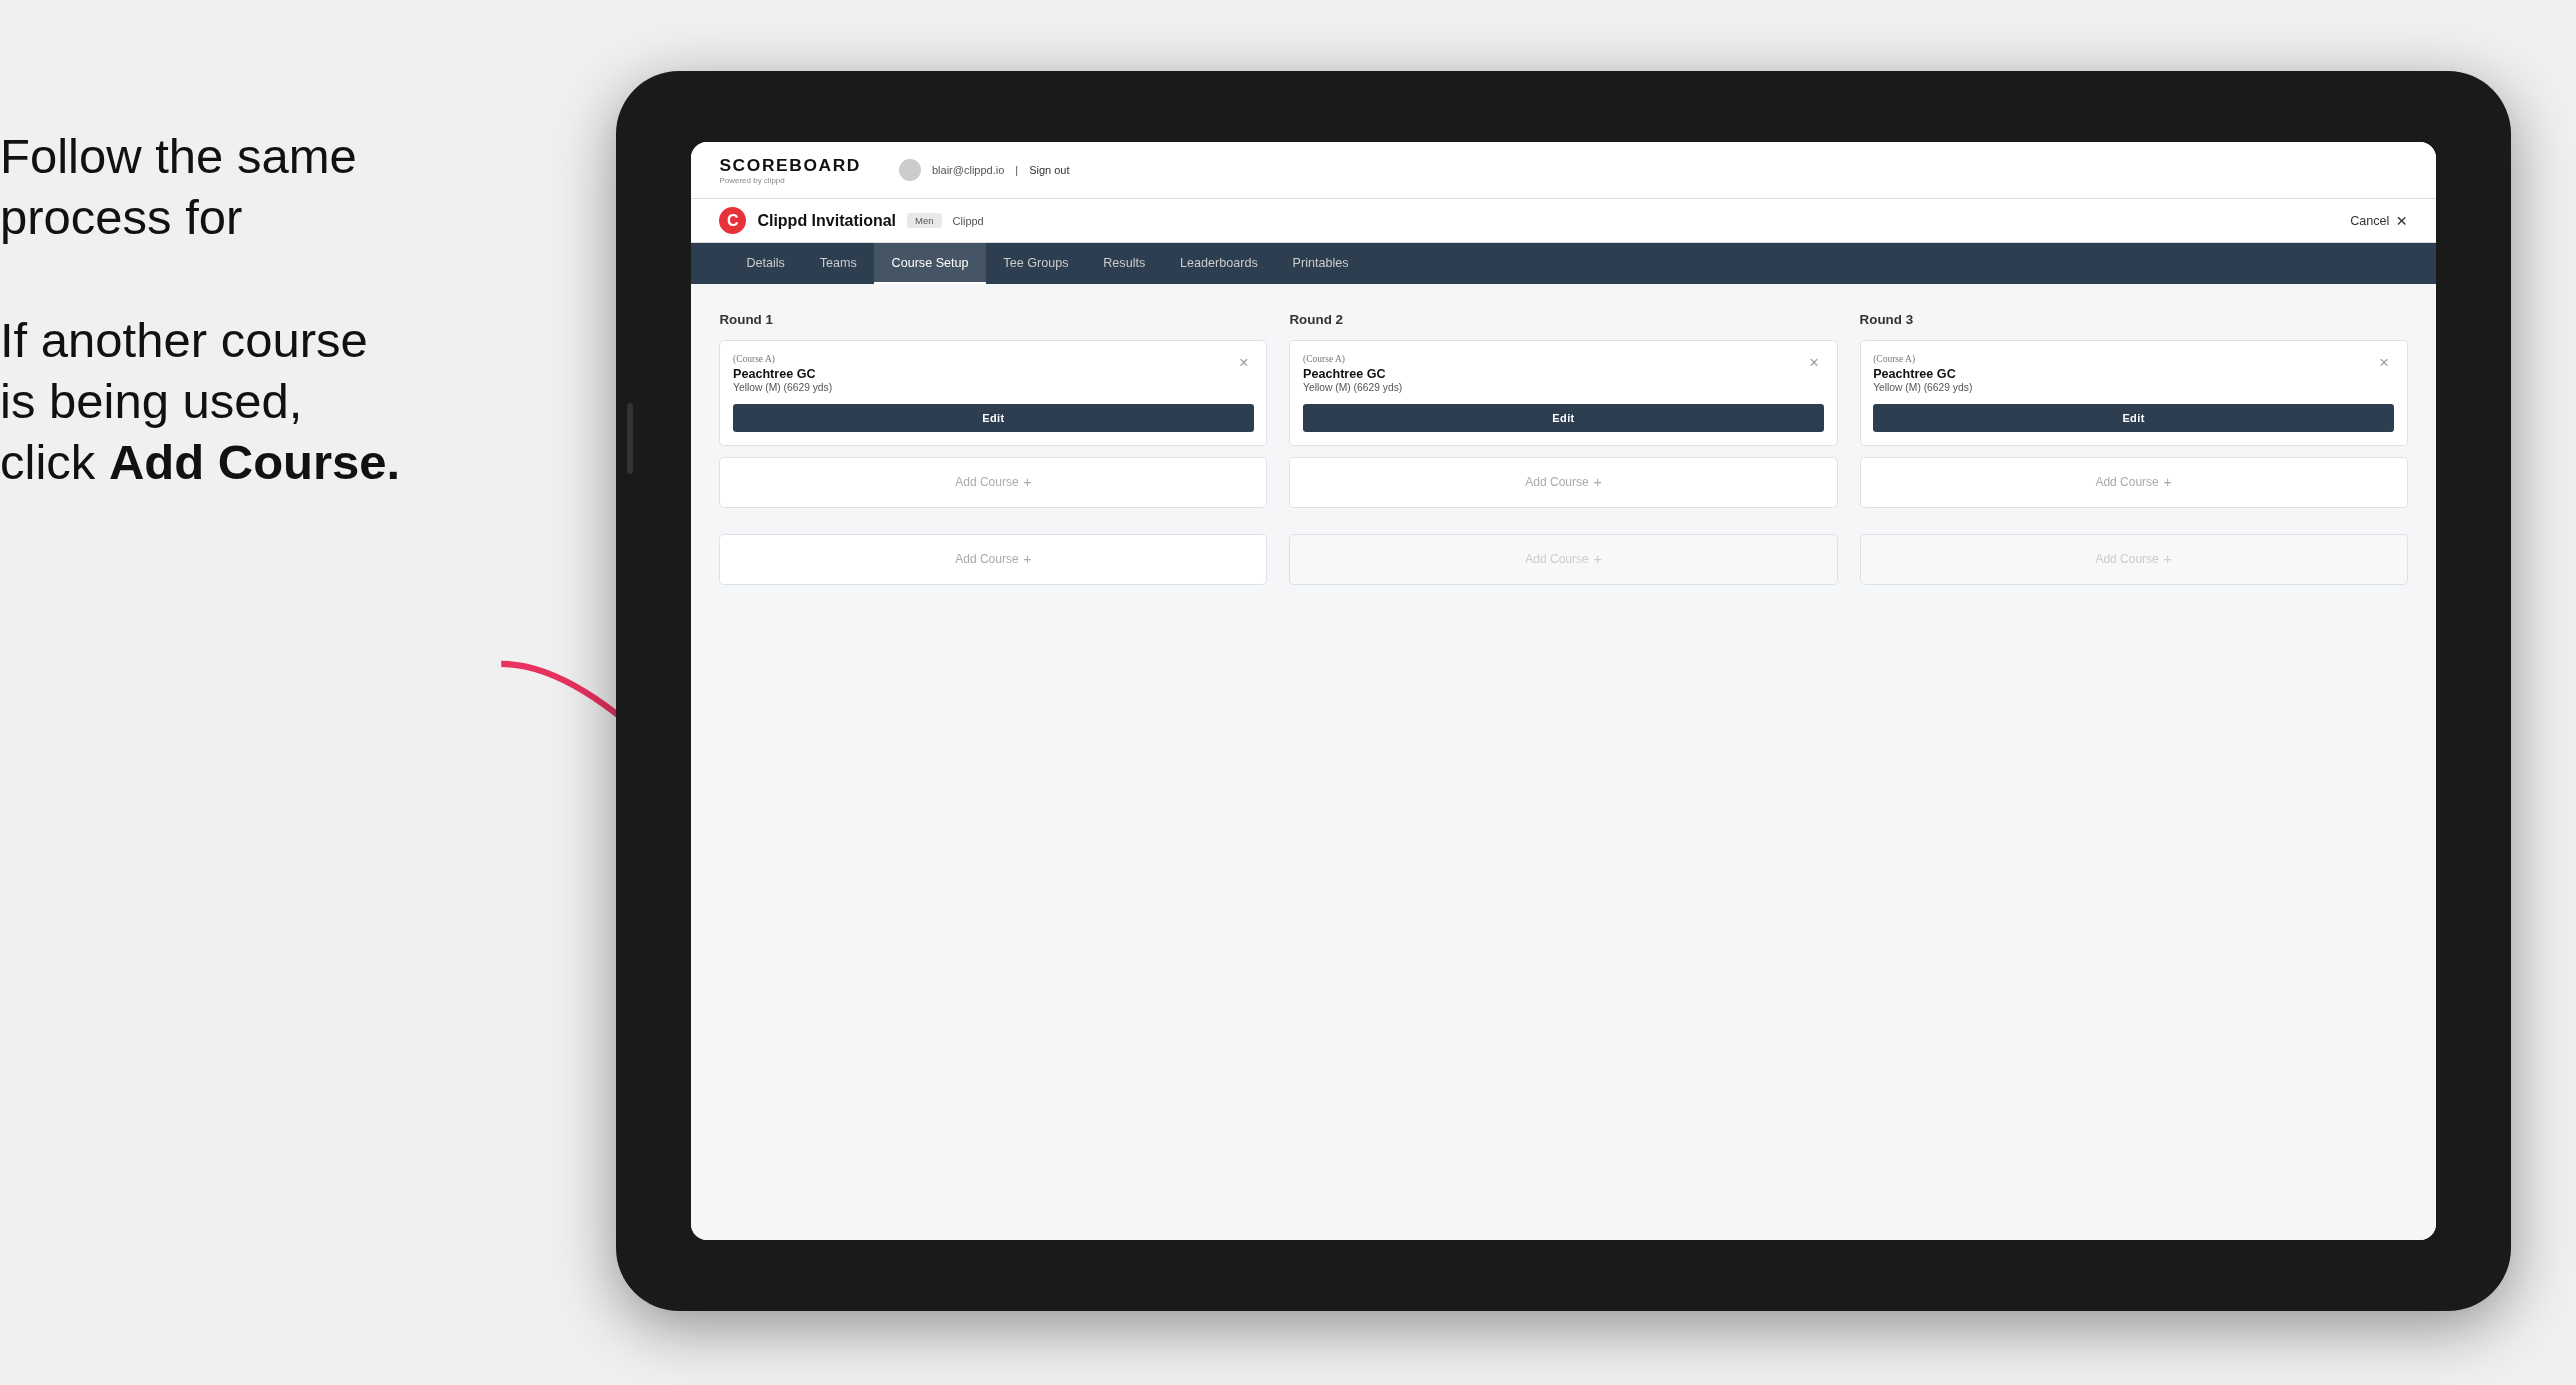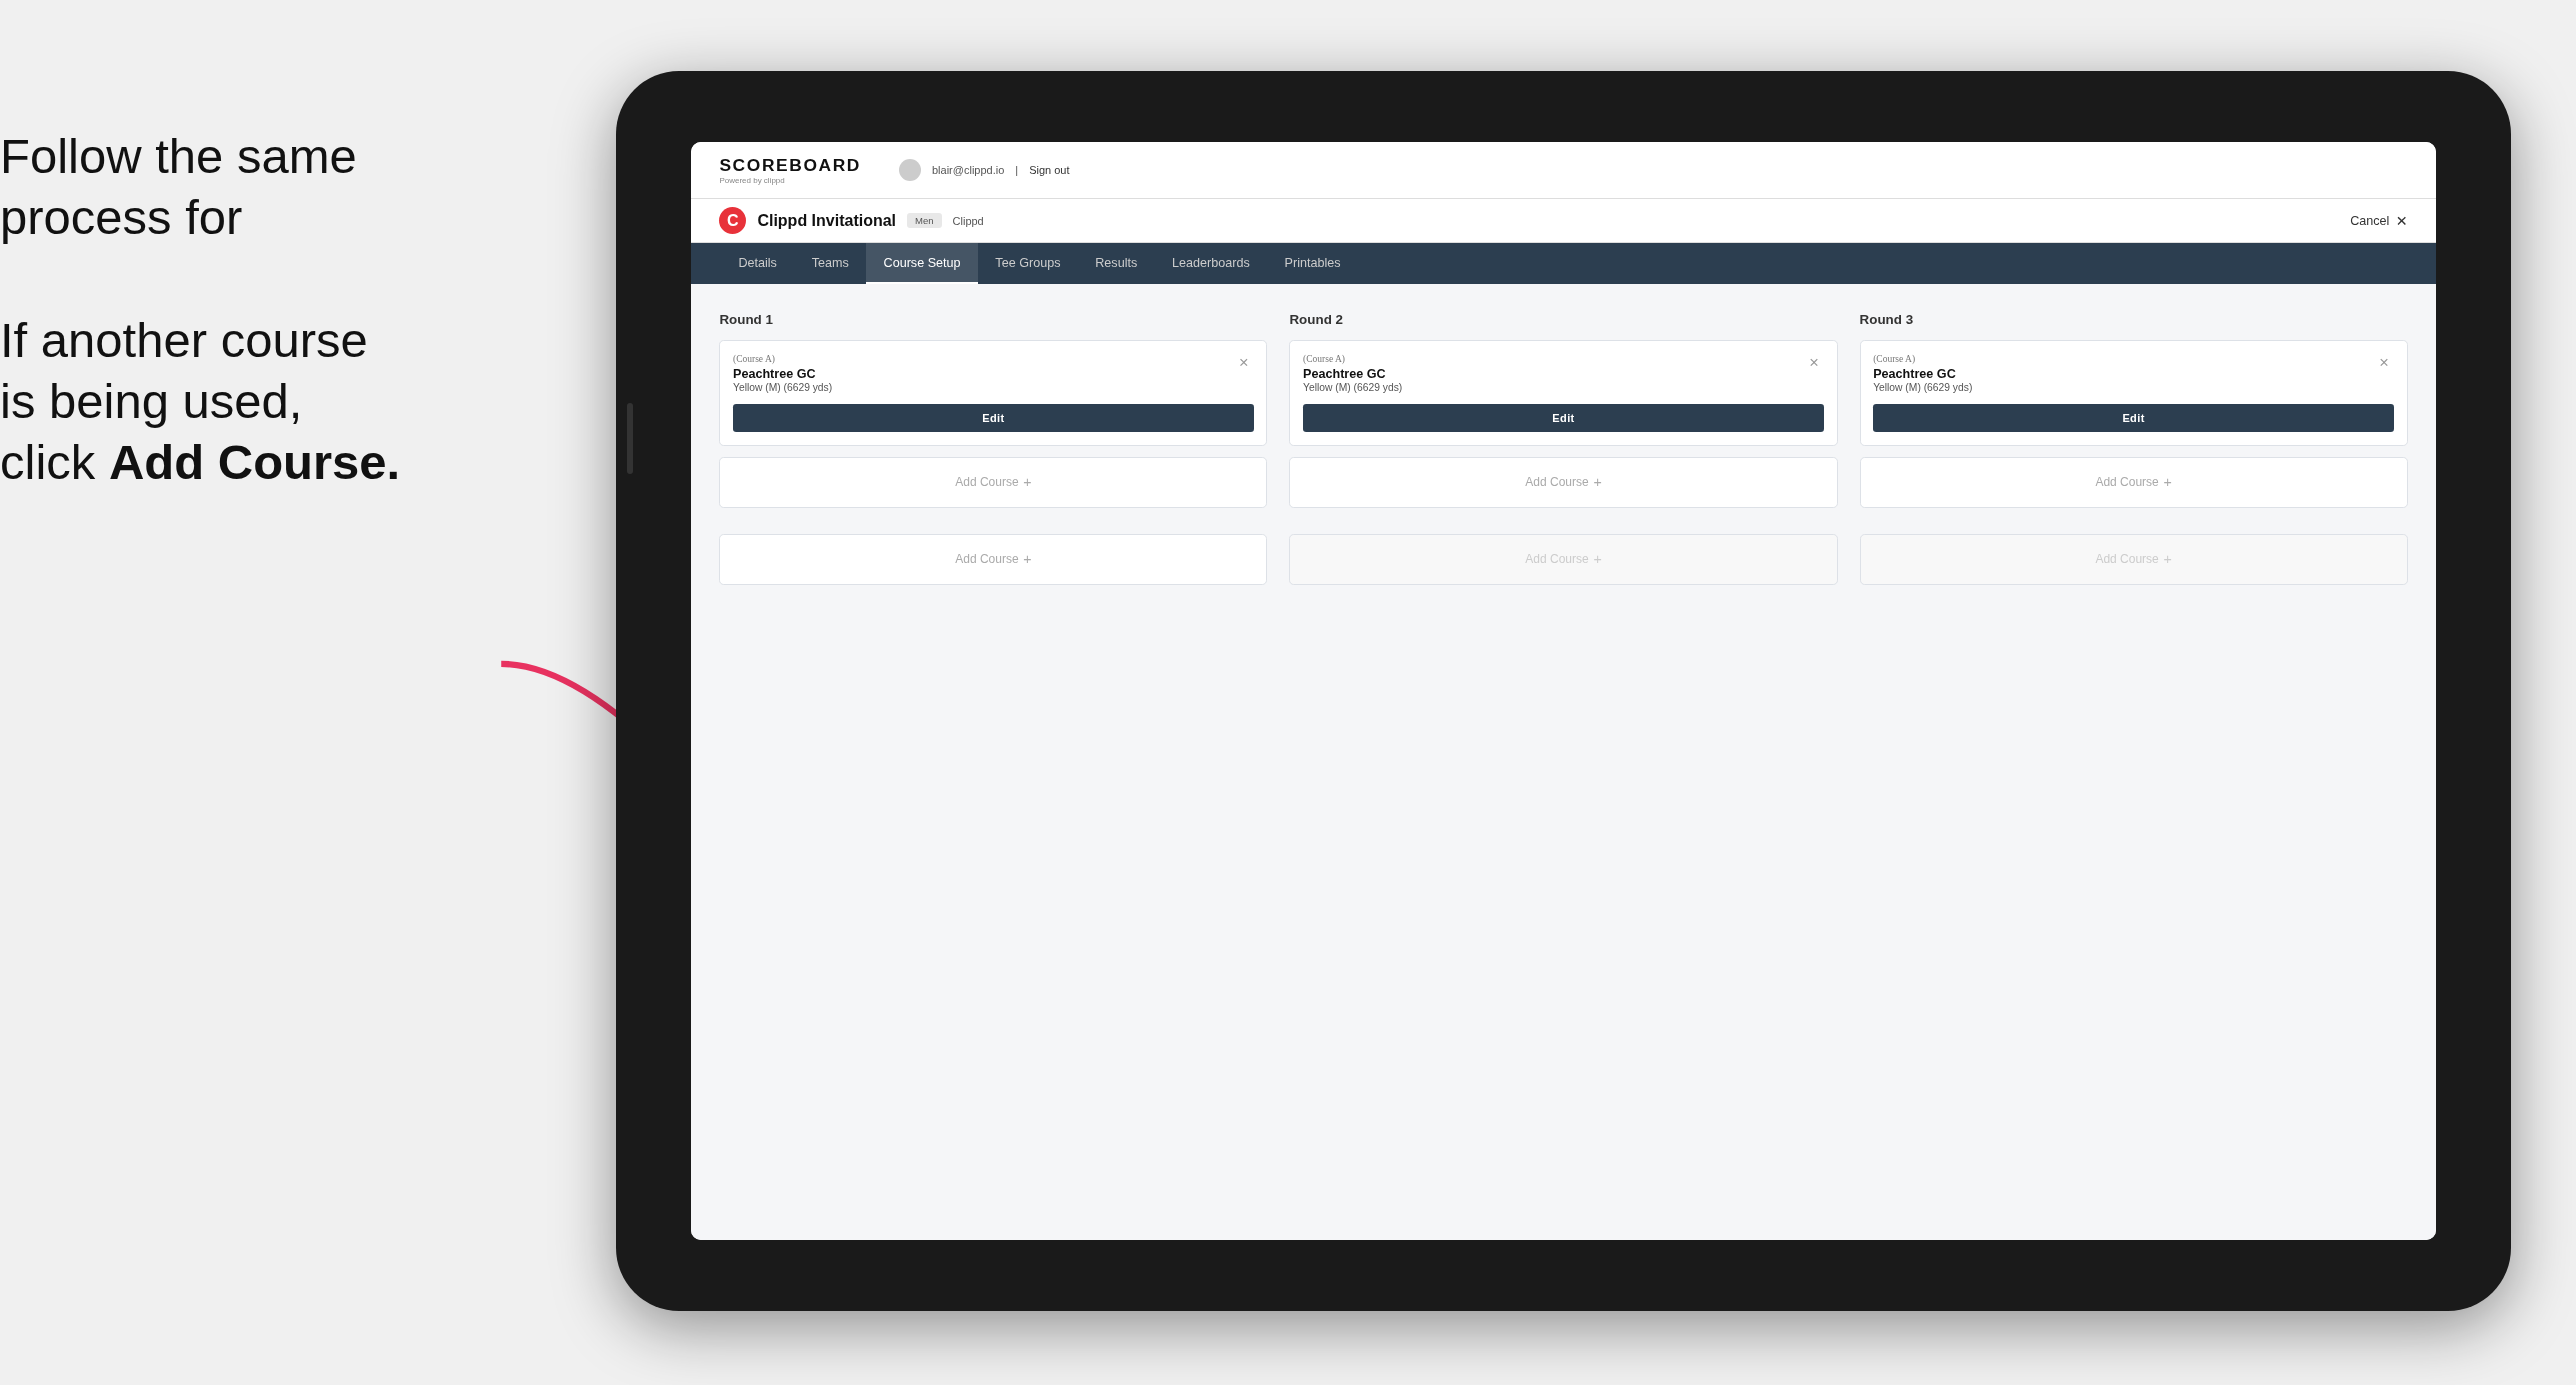--- a/index.html
+++ b/index.html
@@ -46,21 +46,21 @@
       box-shadow: 0 16px 63px rgba(0,0,0,0.4);
       display: flex;
       align-items: center;
       justify-content: center;
     }
 
     .tablet-screen {
       width: 1745px;
       height: 1098px;
       background: #ffffff;
-      border-radius: 10px;
+      border-radius: 16px;
       overflow: hidden;
       display: flex;
       flex-direction: column;
     }
 
     
     .top-nav {
       background: #ffffff;
       border-bottom: 0.8px solid #ddd;
       height: 57px;
@@ -167,21 +167,21 @@
       gap: 6.3px;
     }
     .cancel-x { color: #333; font-size: 14.2px; }
 
     
     .tab-nav {
       background: #2c3e50;
       height: 41px;
       display: flex;
       align-items: center;
-      padding: 0 30px;
+      padding: 0 38px;
       gap: 0;
       flex-shrink: 0;
     }
     .tab-item {
       color: #ccc;
       font-size: 12.6px;
       padding: 0 17.4px;
       height: 41px;
       display: flex;
       align-items: center;

